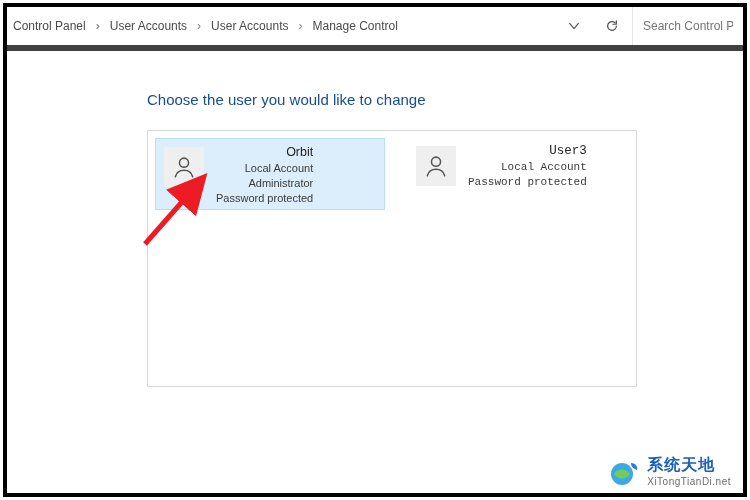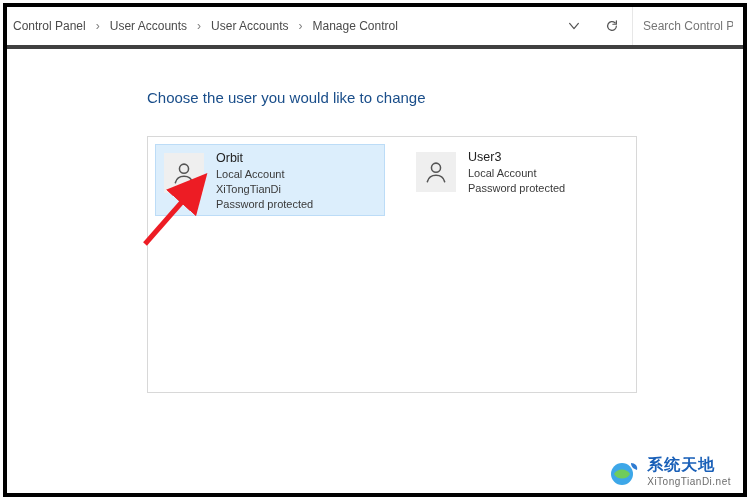--- a/index.html
+++ b/index.html
@@ -16,21 +16,21 @@
     position: absolute;
     top: 3px; left: 3px; right: 3px; bottom: 3px;
     border: 4px solid #000;
     box-sizing: border-box;
     background: #fff;
   }
   .topbar {
     height: 38px;
     display: flex;
     align-items: center;
-    border-bottom: 4px solid #404040;
+    border-bottom: 6px solid #404040;
     font-size: 12px;
     color: #4b4b4b;
     padding-left: 4px;
   }
   .crumbs {
     display: flex;
     align-items: center;
     gap: 10px;
     padding-left: 2px;
     flex: 0 0 auto;
@@ -60,21 +60,21 @@
     color: #888;
     width: 90px;
     background: transparent;
   }
   .content {
     padding: 40px 0 0 140px;
   }
   .heading {
     color: #1a4e8a;
     font-size: 15px;
-    margin-bottom: 30px;
+    margin-bottom: 22px;
   }
   .users-box {
     border: 1px solid #d8d8d8;
     width: 488px;
     height: 255px;
     position: relative;
     background: #fff;
   }
   .user-tile {
     position: absolute;
@@ -88,28 +88,29 @@
     top: 7px; left: 7px;
     width: 230px;
     height: 72px;
     background: #dceefc;
     border: 1px solid #bcdcf7;
   }
   .tile2 {
     top: 7px; left: 260px;
     width: 230px;
     height: 72px;
+    font-family: Liberation Mono, monospace;
   }
   .avatar {
     width: 40px; height: 40px;
     background: #efefef;
     display: flex; align-items: center; justify-content: center;
     margin-top: 2px;
   }
-  .u-lines { font-size: 11px; color: #3a3a3a; line-height: 15px; }
+  .u-lines { font-size: 11px; color: #3a3a3a; line-height: 15px; text-align: right; }
   .u-name { font-size: 12.5px; color: #222; margin-bottom: 1px; }
   .addlink {
     margin-top: 14px;
     font-size: 12px;
     color: #1a66c2;
   }
   .arrow {
     position: absolute;
     pointer-events: none;
   }
@@ -168,21 +169,21 @@
       <div class="user-tile tile1">
         <div class="avatar">
           <svg viewBox="0 0 24 24" width="26" height="26">
               <circle cx="12" cy="8" r="4.2" fill="none" stroke="#555" stroke-width="1.4"></circle>
               <path d="M4 21c1.2-4.5 5-6 8-6s6.8 1.5 8 6" fill="none" stroke="#555" stroke-width="1.4" stroke-linecap="round"></path>
             </svg>
         </div>
         <div class="u-lines">
           <div class="u-name">Orbit</div>
           <div>Local Account</div>
-          <div>XiTongTianDi</div>
+          <div>Administrator</div>
           <div>Password protected</div>
         </div>
       </div>
 
       <div class="user-tile tile2">
         <div class="avatar">
           <svg viewBox="0 0 24 24" width="26" height="26">
               <circle cx="12" cy="8" r="4.2" fill="none" stroke="#555" stroke-width="1.4"></circle>
               <path d="M4 21c1.2-4.5 5-6 8-6s6.8 1.5 8 6" fill="none" stroke="#555" stroke-width="1.4" stroke-linecap="round"></path>
             </svg>

